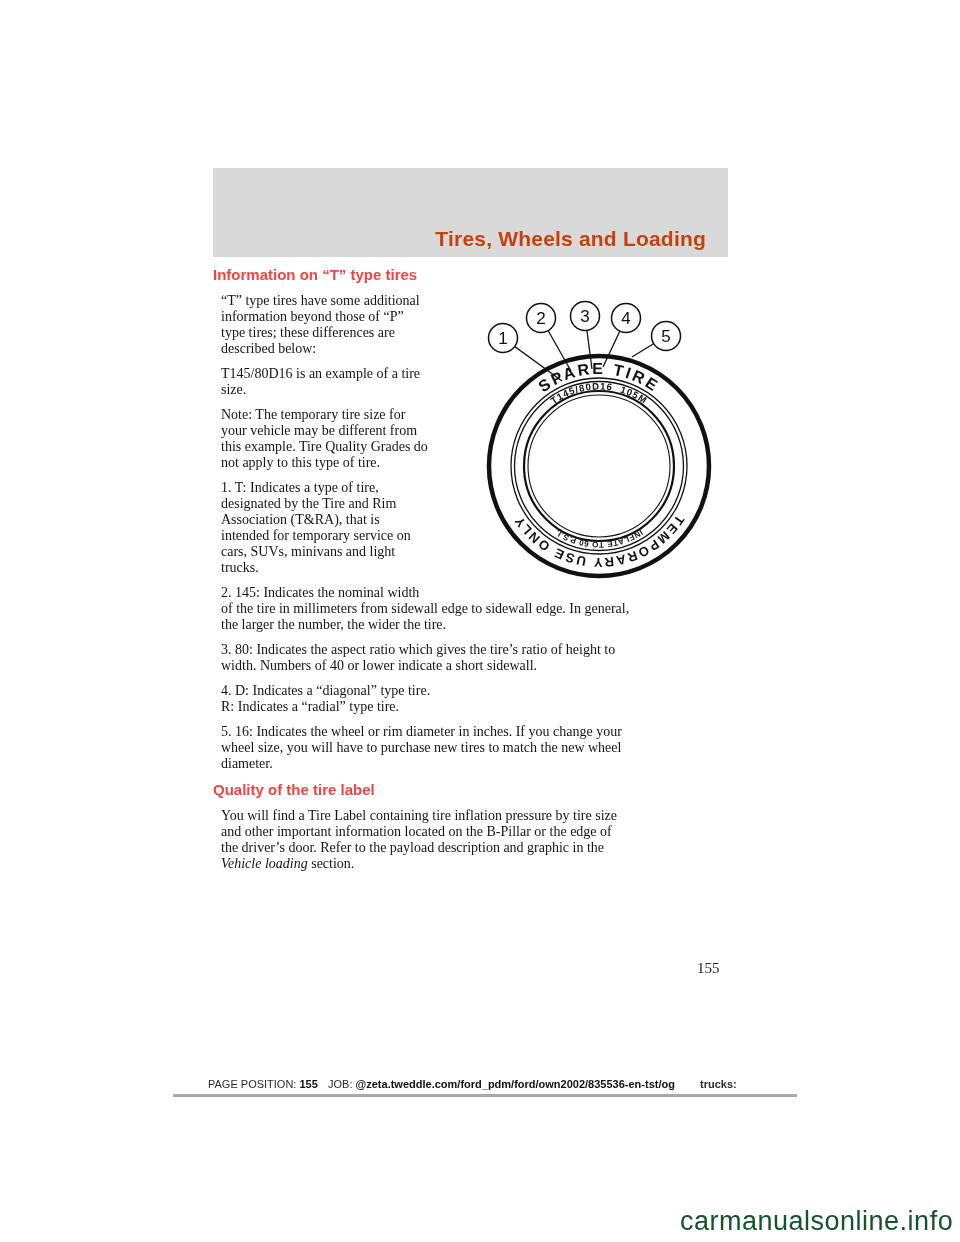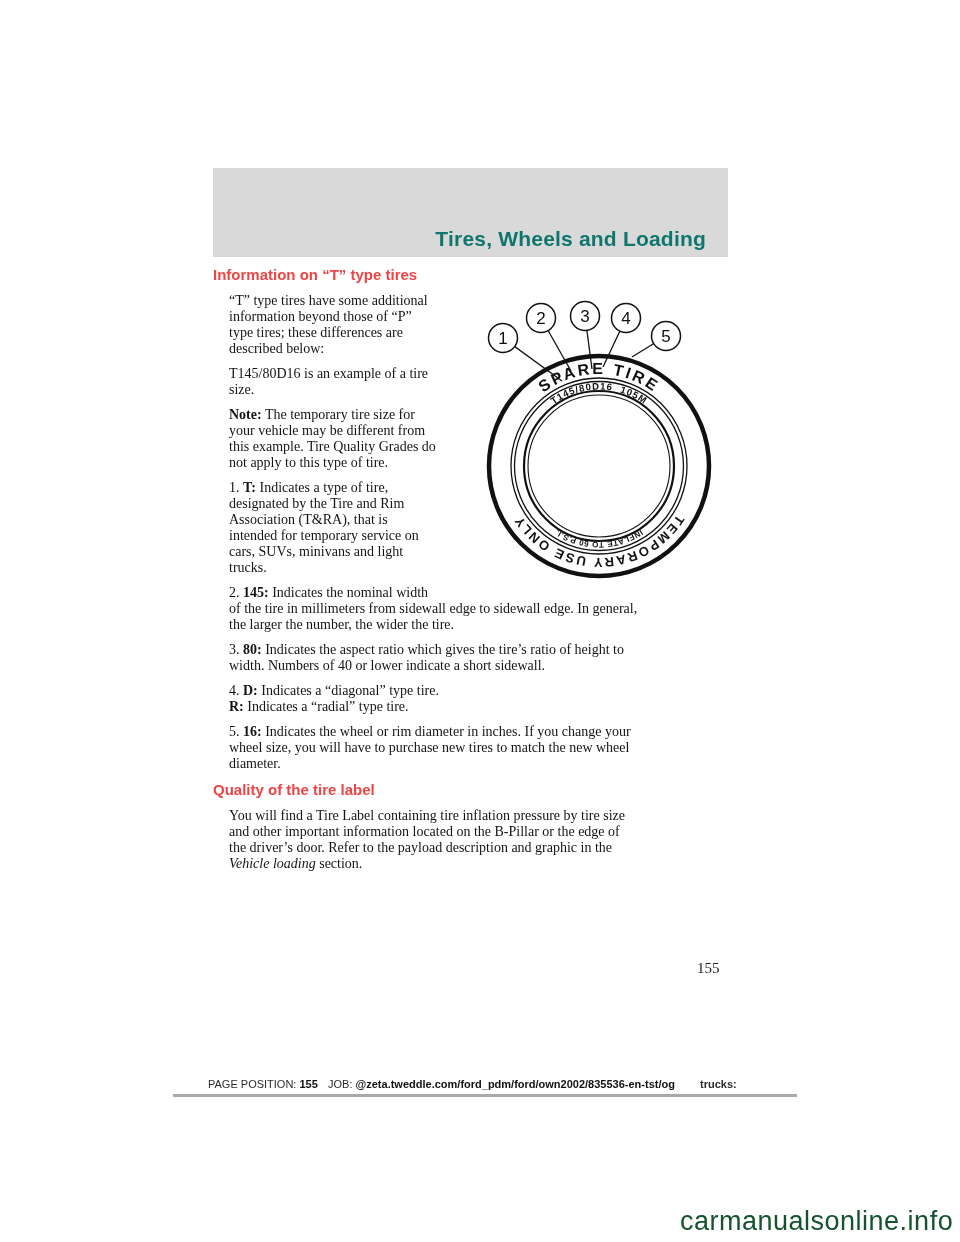--- a/index.html
+++ b/index.html
@@ -7,34 +7,34 @@
     width:960px;height:1242px;background:#ffffff;position:relative;
     font-family:"Liberation Serif", serif;color:#141414;overflow:hidden;
   }
   .band{
     position:absolute;left:213px;top:168px;width:515px;height:89px;
     background:#d9d9d9;
   }
   .band-title{
     position:absolute;right:22px;bottom:6px;
     font-family:"Liberation Sans", sans-serif;font-weight:bold;font-size:21px;
-    color:#0f766e;letter-spacing:.2px;
+    color:#c2410c;letter-spacing:.2px;
   }
   .content{
     position:absolute;left:213px;top:266px;width:515px;
   }
   .content h2{
     margin:0 0 10px 0;font-family:"Liberation Sans", sans-serif;
     font-weight:bold;font-size:15px;color:#ef4444;
   }
   .content p{
-    margin:0 0 9px 16px;font-size:14px;line-height:16px;white-space:pre-line;
+    margin:0 0 9px 8px;font-size:14px;line-height:16px;white-space:pre-line;
   }
   .leftcol{width:278px;}
-  .content b{font-weight:bold;}
+  .content b{font-weight:normal;}
   .figure{
     position:absolute;left:485px;top:294px;width:232px;height:294px;
   }
   .pagenum{
     position:absolute;left:697px;top:960px;font-size:15px;color:#222;
   }
   .footer{
     position:absolute;left:0;top:1076px;width:887px;height:24px;
     font-family:"Liberation Sans", sans-serif;font-size:11px;color:#2b2b2b;
   }

